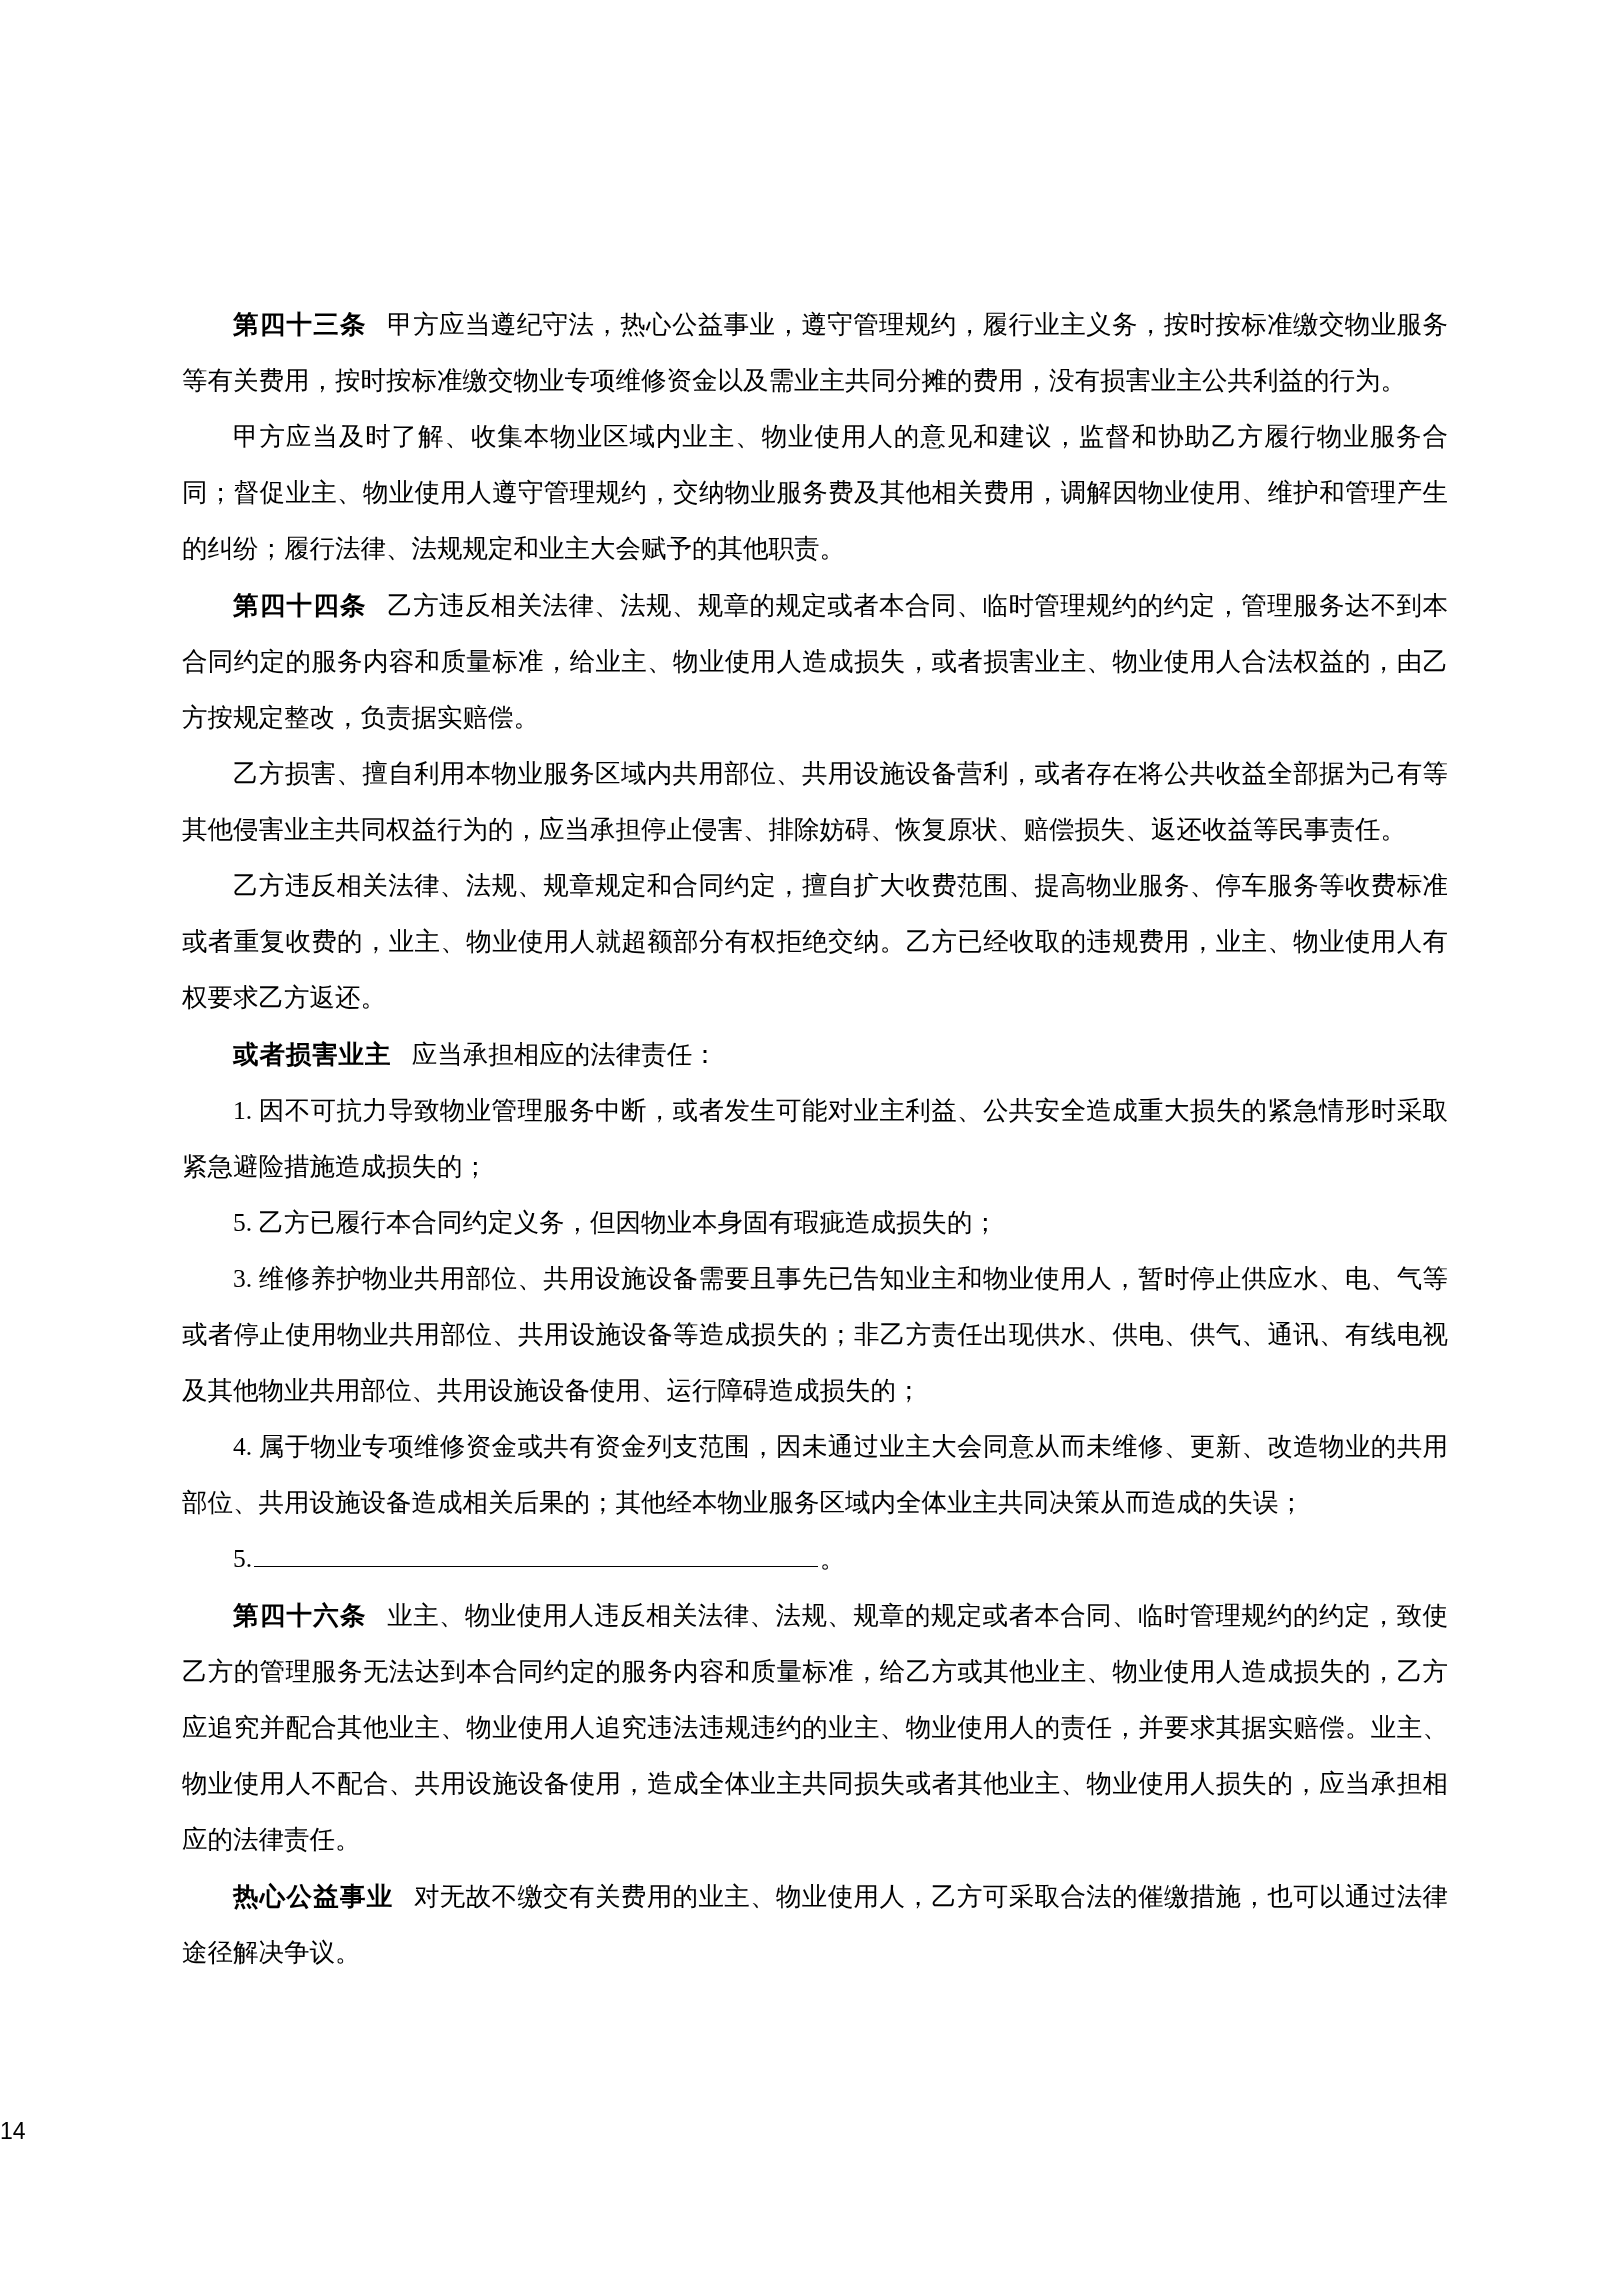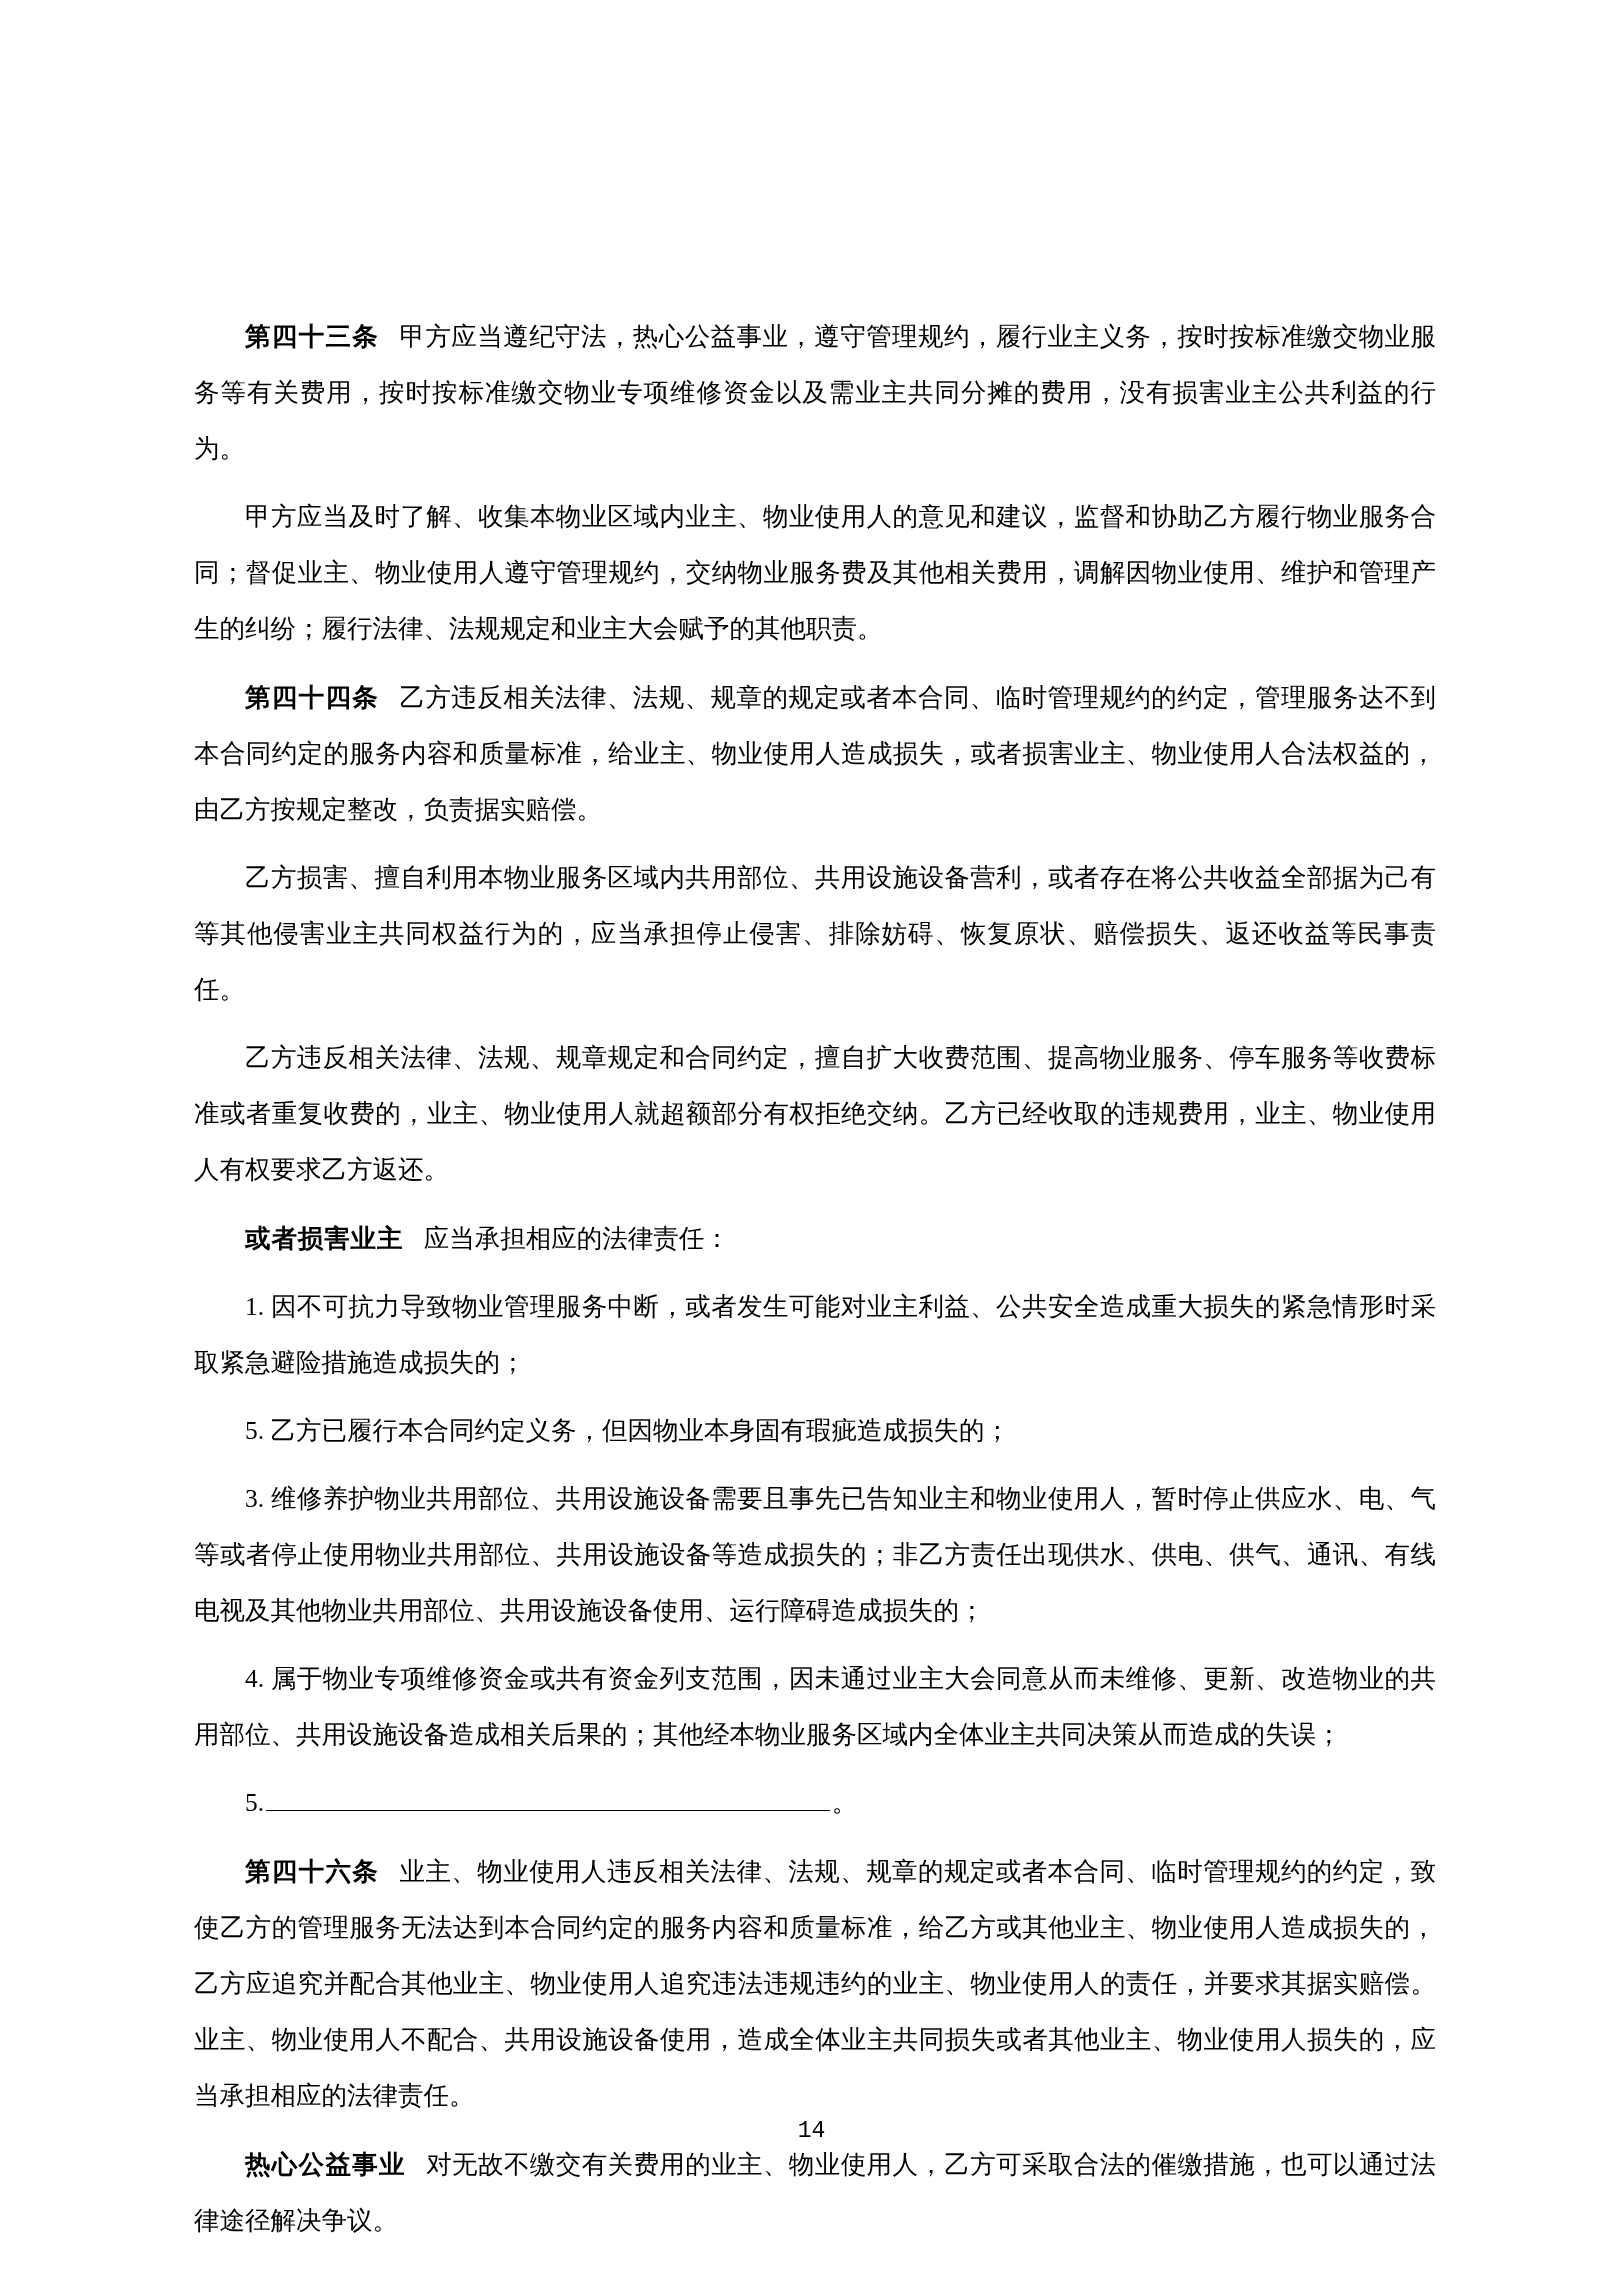--- a/index.html
+++ b/index.html
@@ -19,21 +19,21 @@
   .content {
     position: absolute;
     top: 296px;
     left: 182px;
     width: 1266px;
     font-size: 25.5px;
     line-height: 56px;
     text-align: justify;
   }
   .para {
-    margin: 12px;
+    margin: 0;
     padding: 0;
     text-indent: 2em;
   }
   .article-label {
     font-family: "Liberation Sans", "DejaVu Sans", sans-serif;
     font-weight: 900;
     letter-spacing: 0.9px;
     margin-right: 0.8em;
   }
   .blank-line {
@@ -42,22 +42,22 @@
     height: 0.9em;
     border-bottom: 1.8px solid #000000;
     vertical-align: baseline;
     margin: 0 1.8px;
   }
   .page-number {
     position: absolute;
     top: 2118px;
     left: 0;
     width: 100%;
-    text-align: center;
-    font-family: Liberation Mono, monospace;
+    text-align: left;
+    font-family: Liberation Sans, sans-serif;
     font-size: 23px;
     color: #000000;
   }
 </style>
 </head>
 <body>
 
 <div class="page">
   <div class="content">
       <p class="para"><span class="article-label">第四十三条</span><span>甲方应当遵纪守法，热心公益事业，遵守管理规约，履行业主义务，按时按标准缴交物业服务等有关费用，按时按标准缴交物业专项维修资金以及需业主共同分摊的费用，没有损害业主公共利益的行为。</span></p>

